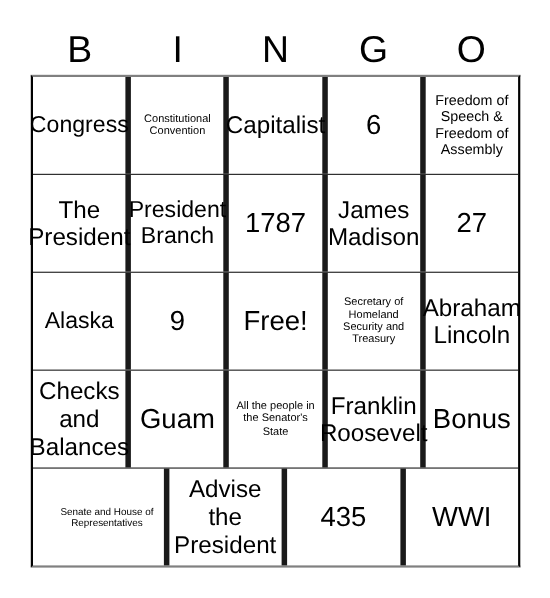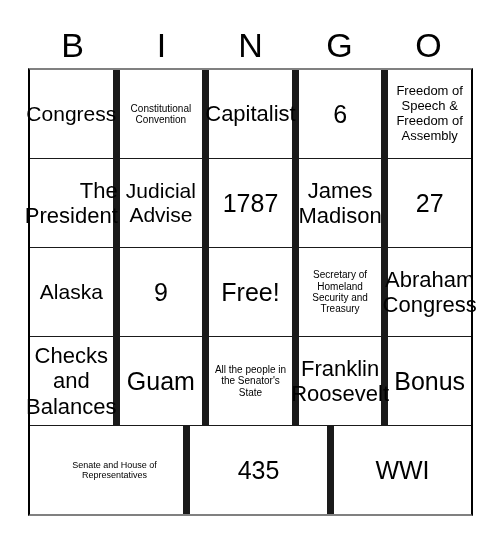--- a/index.html
+++ b/index.html
@@ -67,21 +67,21 @@
     border-bottom: 1px solid #1a1a1a;
     min-height: 0;
   }
   .grid-row:last-child {
     border-bottom: none;
   }
   .cell {
     flex: 1 1 0;
     min-width: 0;
     box-sizing: border-box;
-    border-right: 7px solid #f9a8d4;
+    border-right: 5px solid #f9a8d4;
     display: flex;
     align-items: center;
     justify-content: center;
     text-align: center;
     padding: 2px 3px;
     line-height: 1.14;
     word-wrap: break-word;
     overflow-wrap: break-word;
     hyphens: none;
   }
@@ -114,43 +114,44 @@
 
     <div class="grid-row" style="border-bottom-color: rgb(26, 26, 26);">
       <div class="cell sz-lg" style="border-right-color: rgb(26, 26, 26);">Congress</div>
       <div class="cell sz-xs" style="border-right-color: rgb(26, 26, 26);">Constitutional Convention</div>
       <div class="cell sz-md" style="border-right-color: rgb(26, 26, 26);">Capitalist</div>
       <div class="cell sz-xl" style="border-right-color: rgb(26, 26, 26);">6</div>
       <div class="cell sz-sm" style="border-right-color: rgb(26, 26, 26);">Freedom of Speech &amp; Freedom of Assembly</div>
     </div>
 
     <div class="grid-row" style="border-bottom-color: rgb(26, 26, 26);">
-      <div class="cell sz-md" style="border-right-color: rgb(26, 26, 26); text-align: right;">The President</div>
-      <div class="cell sz-lg" style="border-right-color: rgb(26, 26, 26);">Judicial Advise</div>
+      <div class="cell sz-md" style="border-right-color: rgb(26, 26, 26);">The President</div>
+      <div class="cell sz-lg" style="border-right-color: rgb(26, 26, 26);">President Branch</div>
       <div class="cell sz-xl" style="border-right-color: rgb(26, 26, 26);">1787</div>
       <div class="cell sz-md" style="border-right-color: rgb(26, 26, 26);">James Madison</div>
       <div class="cell sz-xl" style="border-right-color: rgb(26, 26, 26); text-align: center;">27</div>
     </div>
 
     <div class="grid-row" style="border-bottom-color: rgb(26, 26, 26);">
       <div class="cell sz-lg" style="border-right-color: rgb(26, 26, 26);">Alaska</div>
       <div class="cell sz-xl" style="border-right-color: rgb(26, 26, 26);">9</div>
       <div class="cell sz-xl" style="border-right-color: rgb(26, 26, 26);">Free!</div>
       <div class="cell sz-xs" style="border-right-color: rgb(26, 26, 26);">Secretary of Homeland Security and Treasury</div>
-      <div class="cell sz-md" style="border-right-color: rgb(26, 26, 26);">Abraham Congress</div>
+      <div class="cell sz-md" style="border-right-color: rgb(26, 26, 26);">Abraham Lincoln</div>
     </div>
 
     <div class="grid-row" style="border-bottom-color: rgb(26, 26, 26);">
       <div class="cell sz-md" style="border-right-color: rgb(26, 26, 26);">Checks and Balances</div>
       <div class="cell sz-xl" style="border-right-color: rgb(26, 26, 26);">Guam</div>
       <div class="cell sz-xs" style="border-right-color: rgb(26, 26, 26);">All the people in the Senator's State</div>
       <div class="cell sz-md" style="border-right-color: rgb(26, 26, 26);">Franklin Roosevelt</div>
       <div class="cell sz-xl" style="border-right-color: rgb(26, 26, 26);">Bonus</div>
     </div>
 
     <div class="grid-row" style="border-bottom-color: rgb(26, 26, 26);">
       <div class="cell sz-xxs" style="border-right-color: rgb(26, 26, 26); padding-left: 19px;">Senate and House of Representatives</div>
+      <div class="cell sz-md" style="border-right-color: rgb(26, 26, 26);">Advise the President</div>
       <div class="cell sz-xl" style="border-right-color: rgb(26, 26, 26);">435</div>
       <div class="cell sz-xl" style="border-right-color: rgb(26, 26, 26);">WWI</div>
     </div>
 
   </div>
 </div>
 
 </body></html>

